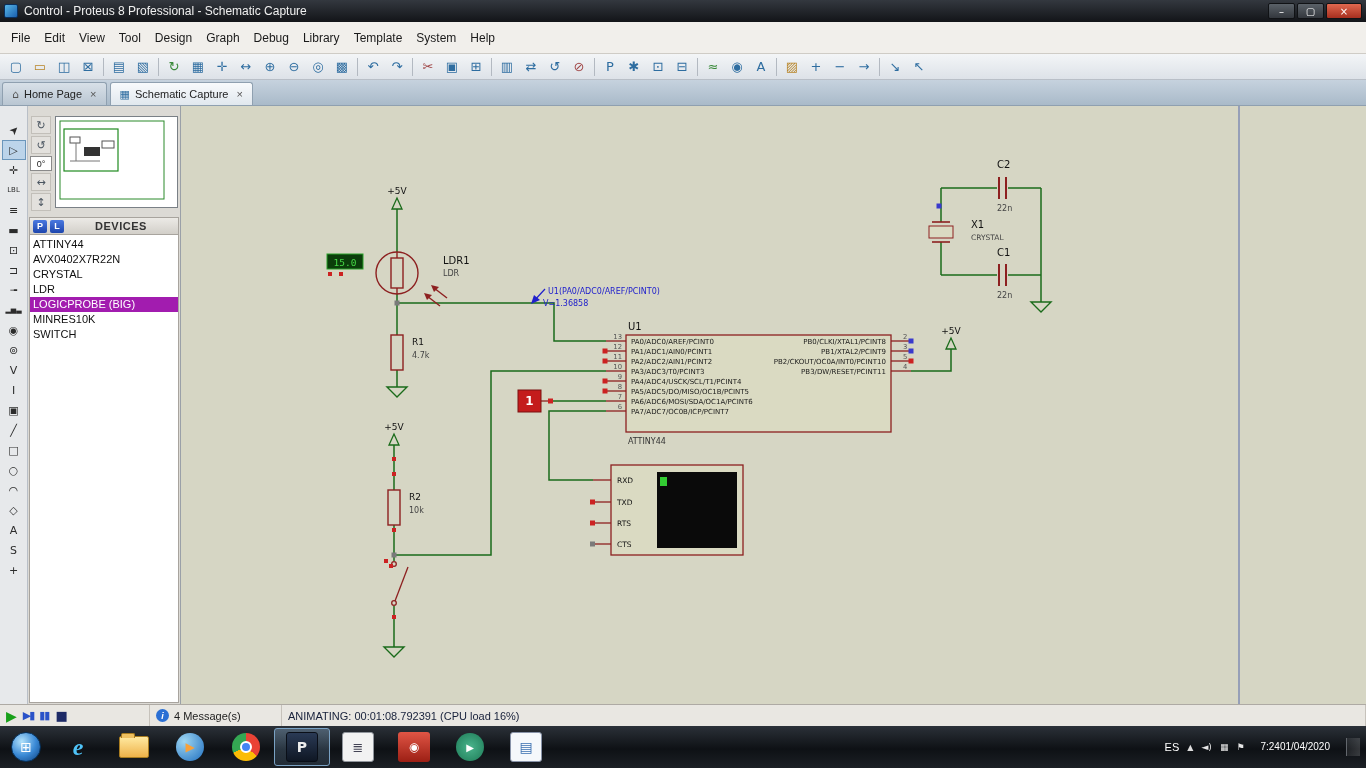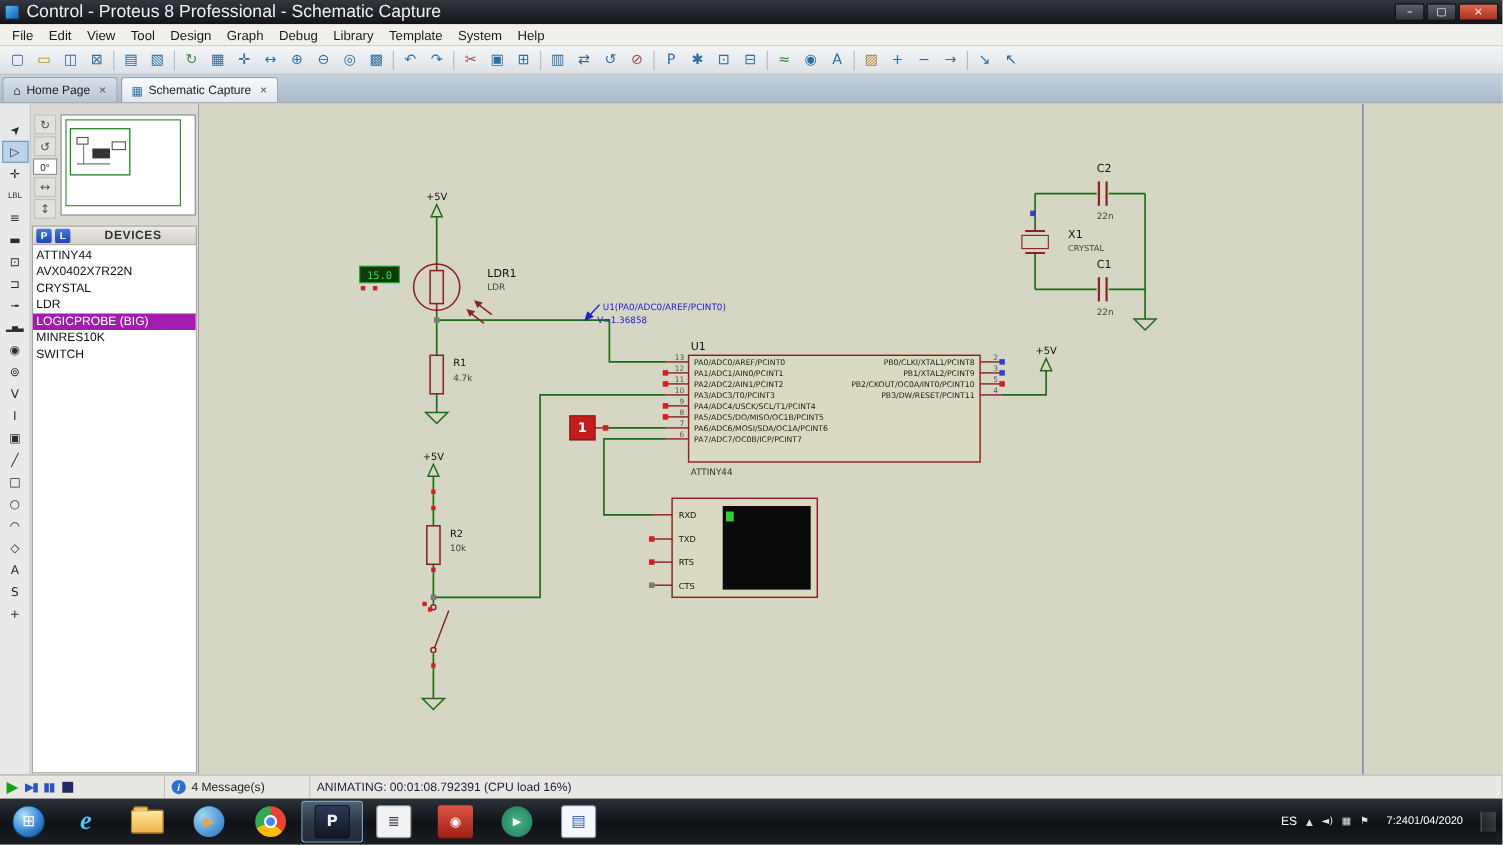--- a/index.html
+++ b/index.html
@@ -2,27 +2,27 @@
 <html><head>
 <meta charset="utf-8">
 <style>
   *{box-sizing:border-box;margin:0;padding:0}
   html,body{width:1366px;height:768px;overflow:hidden;font-family:"Liberation Sans",sans-serif}
   #app{position:relative;width:1366px;height:768px;display:flex;flex-direction:column;background:#d6d6c4}
 
   
   .titlebar{height:22px;background:linear-gradient(#33383f,#121418);display:flex;align-items:center;padding:0 4px;gap:6px;flex:0 0 auto}
   .app-icon{width:14px;height:14px;border-radius:2px;background:linear-gradient(135deg,#57b7e8,#1a5fae);border:1px solid #0a2f5e}
-  .titletext{flex:1;font-size:16px;color:#f0f0f0;white-space:nowrap}
+  .titletext{flex:1;font-size:12px;color:#f0f0f0;white-space:nowrap}
   .winbtns{display:flex;gap:2px}
   .wbtn{width:27px;height:16px;display:flex;align-items:center;justify-content:center;font-size:10px;color:#fff;background:linear-gradient(#5a6168,#33373d);border:1px solid #101215;border-radius:2px;font-family:"DejaVu Sans",sans-serif}
   .wbtn.close{width:36px;background:linear-gradient(#e0684f,#a72f1f)}
 
   
-  .menubar{height:20px;background:#f1efeb;border-bottom:1px solid #cfccc6;display:flex;align-items:center;padding-left:4px;flex:0 0 auto}
+  .menubar{height:32px;background:#f1efeb;border-bottom:1px solid #cfccc6;display:flex;align-items:center;padding-left:4px;flex:0 0 auto}
   .menu-item{font-size:12px;color:#1a1a1a;padding:2px 7px;cursor:default}
 
   
   .toolbar{height:26px;background:linear-gradient(#f3f5f7,#dde2e8);border-bottom:1px solid #b9bfc7;display:flex;align-items:center;padding:0 4px;flex:0 0 auto}
   .tbi{width:24px;height:20px;display:flex;align-items:center;justify-content:center;font-size:13px;color:#2e6da0;font-family:"DejaVu Sans",sans-serif}
   .tbi.gold{color:#b8862a}.tbi.red{color:#a04545}.tbi.green{color:#3a8a3a}
   .tbsep{width:1px;height:18px;background:#b3b9c1;margin:0 3px}
 
   
   .tabbar{height:26px;background:linear-gradient(#c6d2de,#a9bac9);border-bottom:1px solid #8fa0b0;display:flex;align-items:flex-end;gap:3px;padding:3px 2px 0 2px;flex:0 0 auto}

